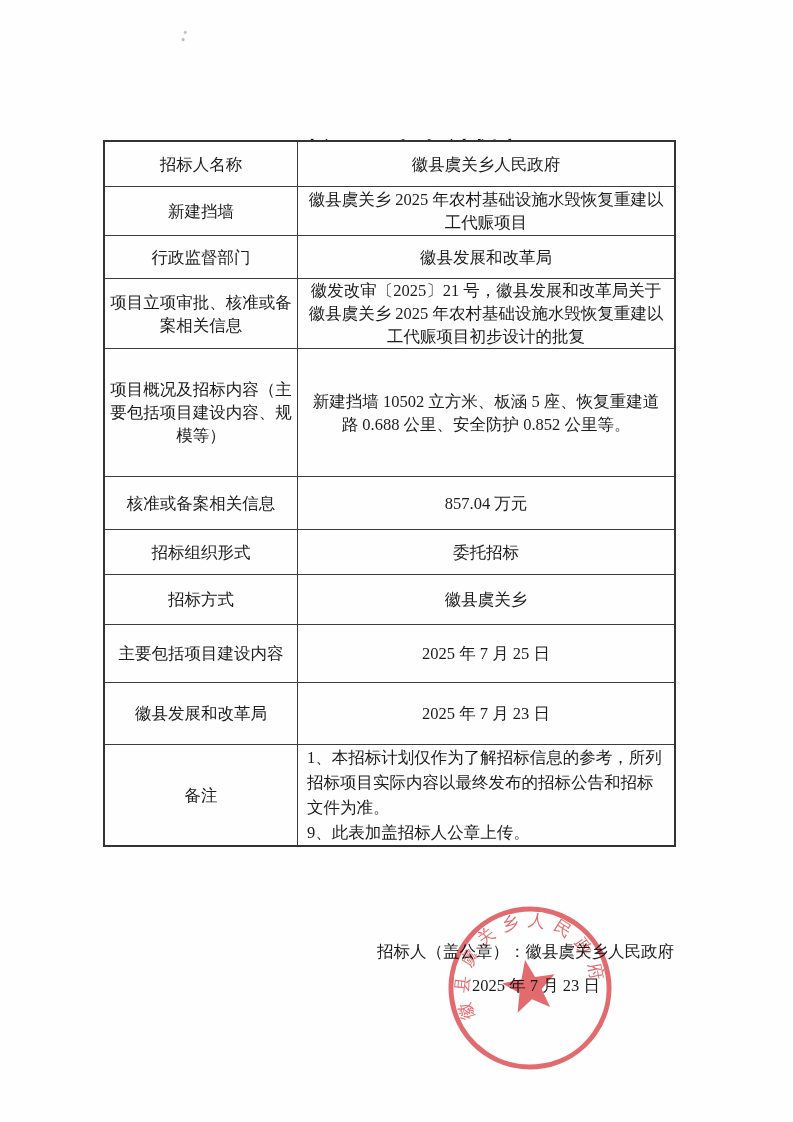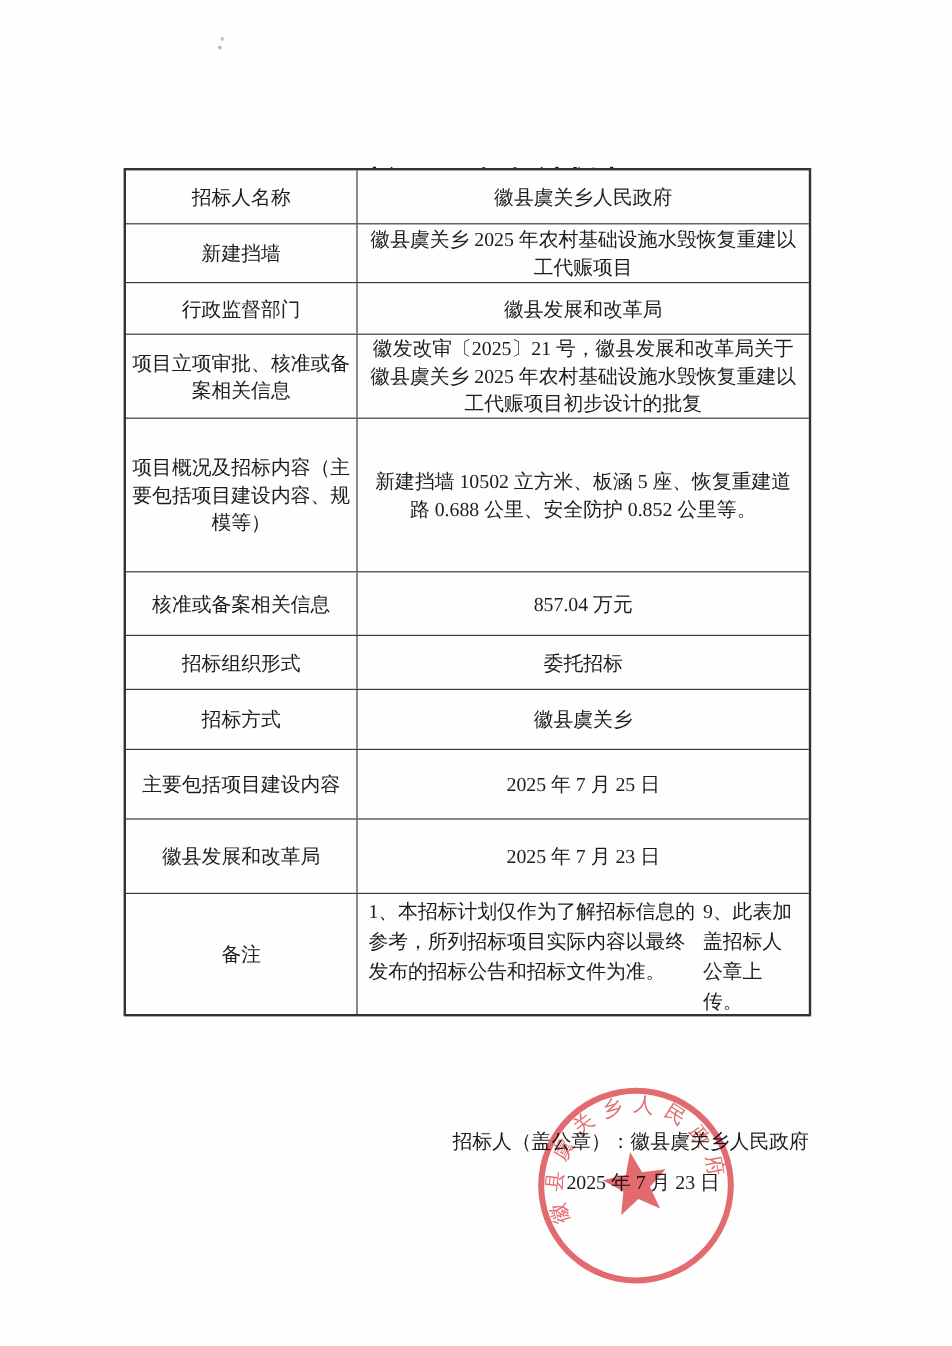--- a/index.html
+++ b/index.html
@@ -40,21 +40,21 @@
   .cell.label{
     width:193px;min-width:193px;
     border-right:1px solid #3c3c3c;
     padding:2px 5px;
   }
   .cell.value{flex:1;padding:2px 9px;}
   .h45{height:45px}.h49{height:49px}.h43{height:43px}.h70{height:70px}
   .h128{height:128px}.h51{height:51px}.h53{height:53px}.h50{height:50px}
   .h58{height:58px}.h62{height:62px}.h100{height:100px}
   .row-remark .cell.value{
-    flex-direction:row;align-items:flex-start;justify-content:center;
+    flex-direction:column;align-items:flex-start;justify-content:center;
     text-align:left;
   }
   .row-remark .cell.value p{margin:0;line-height:25px;}
   .sign-line{
     position:absolute;left:377px;top:941px;
     font-size:16.5px;color:#1c1c1c;white-space:nowrap;
   }
   .date-line{
     position:absolute;left:472px;top:975px;
     font-size:16.5px;color:#1c1c1c;white-space:nowrap;

